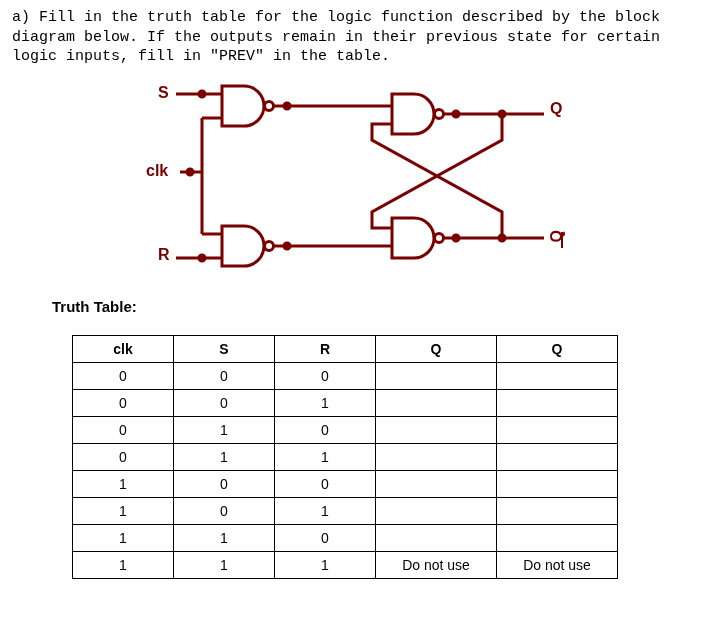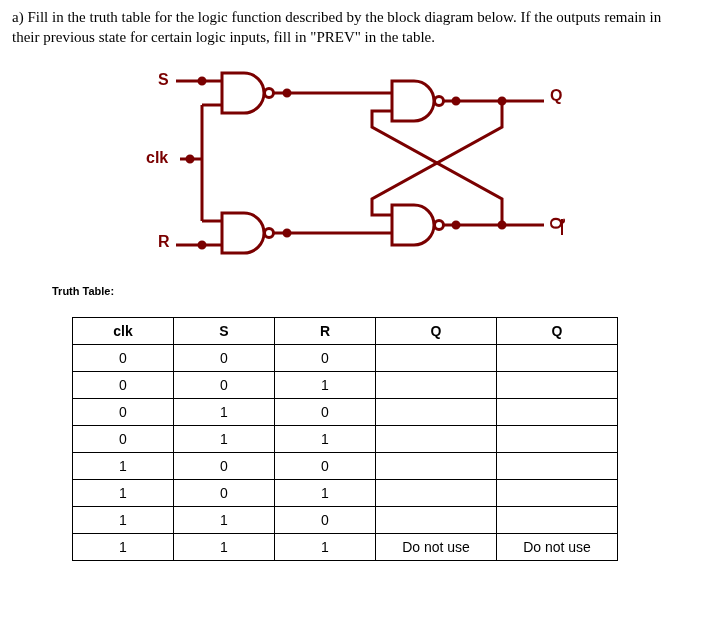--- a/index.html
+++ b/index.html
@@ -7,41 +7,42 @@
     padding: 8px 12px;
     font-family: "Times New Roman", Times, serif;
     font-size: 15px;
     color: #000;
     width: 702px;
     box-sizing: border-box;
     background: #fff;
   }
   .prompt {
     line-height: 1.3;
-    margin-bottom: 20px;
+    margin-bottom: 13px;
+    font-family: Liberation Mono, monospace;
   }
   .diagram-zone {
     position: relative;
     width: 440px;
     height: 200px;
     margin: 0 0 18px 130px;
   }
   .lbl {
     position: absolute;
     font-family: Arial, sans-serif;
     font-weight: bold;
     font-size: 16px;
     color: #7a0000;
   }
   svg { position: absolute; top: 0; left: 0; }
 
   .tt-title {
     font-family: Arial, sans-serif;
     font-weight: bold;
-    font-size: 11px;
+    font-size: 15px;
     margin: 0 0 20px 40px;
   }
   table {
     border-collapse: collapse;
     margin-left: 60px;
     font-family: Arial, sans-serif;
     font-size: 14px;
   }
   th, td {
     border: 1px solid #000;

